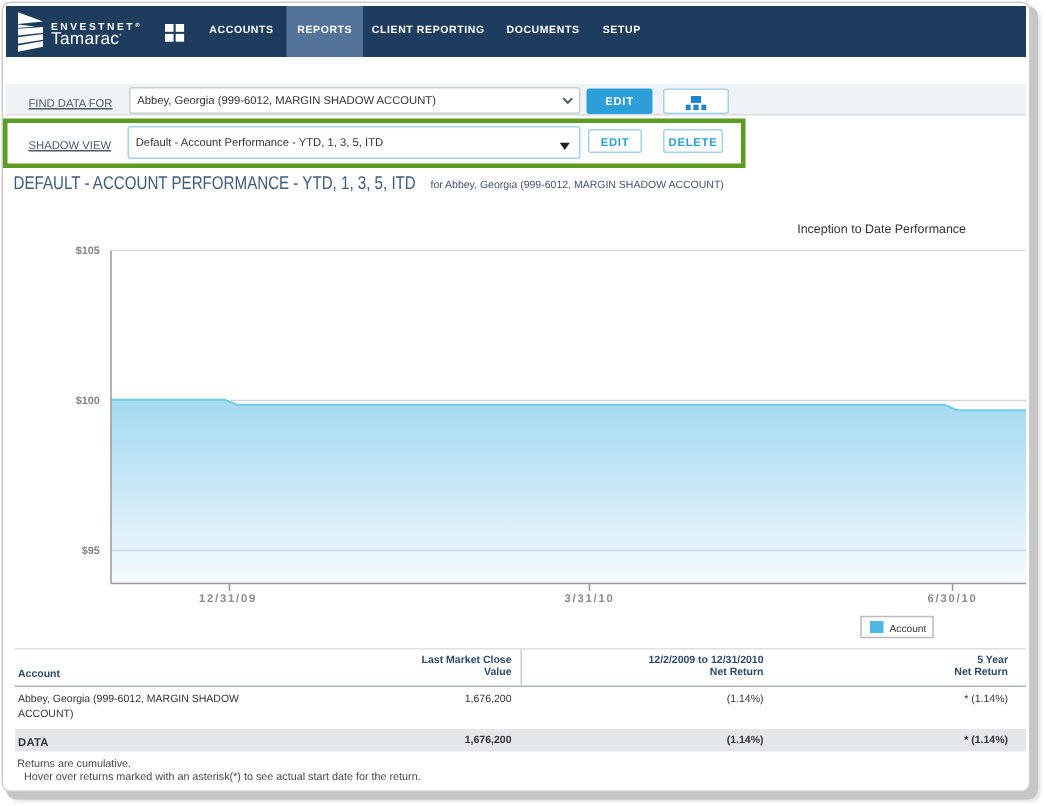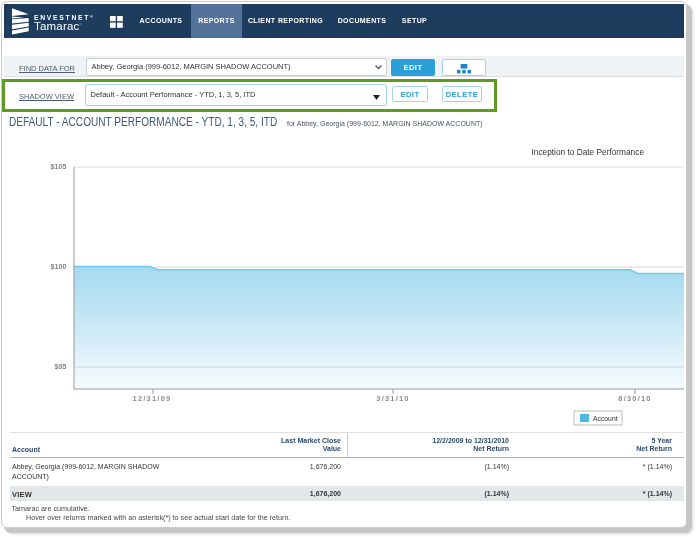--- a/index.html
+++ b/index.html
@@ -138,22 +138,22 @@
   <div class="tbl-head" style="left:198px;top:432.5px;width:139px;text-align:right;">Last Market Close<br>Value</div>
   <div class="tbl-head" style="left:368px;top:432.5px;width:137px;text-align:right;">12/2/2009 to 12/31/2010<br>Net Return</div>
   <div class="tbl-head" style="left:538px;top:432.5px;width:130px;text-align:right;">5 Year<br>Net Return</div>
 
   <div class="tbl-text" style="left:8px;top:458px;width:165px;line-height:10px;">Abbey, Georgia (999-6012, MARGIN SHADOW ACCOUNT)</div>
   <div class="tbl-text" style="left:198px;top:459px;width:139px;text-align:right;">1,676,200</div>
   <div class="tbl-text" style="left:368px;top:459px;width:137px;text-align:right;">(1.14%)</div>
   <div class="tbl-text" style="left:538px;top:459px;width:130px;text-align:right;">* (1.14%)</div>
 
   <div class="total-row"></div>
-  <div class="tbl-text" style="left:8px;top:486px;font-weight:bold;font-size:7.5px;letter-spacing:0.2px;">VIEW</div>
+  <div class="tbl-text" style="left:8px;top:486px;font-weight:bold;font-size:7.5px;letter-spacing:0.2px;">DATA</div>
   <div class="tbl-text" style="left:198px;top:486px;width:139px;text-align:right;font-weight:bold;">1,676,200</div>
   <div class="tbl-text" style="left:368px;top:486px;width:137px;text-align:right;font-weight:bold;">(1.14%)</div>
   <div class="tbl-text" style="left:538px;top:486px;width:130px;text-align:right;font-weight:bold;">* (1.14%)</div>
 
-  <div class="note" style="left:7.5px;top:500px;">Tamarac are cumulative.</div>
-  <div class="note" style="left:10px;top:509px;padding-left:12px;">Hover over returns marked with an asterisk(*) to see actual start date for the return.</div>
+  <div class="note" style="left:7.5px;top:500px;">Returns are cumulative.</div>
+  <div class="note" style="left:0;top:509px;padding-left:12px;">Hover over returns marked with an asterisk(*) to see actual start date for the return.</div>
 
 </div>
 </div>
 
 </body></html>

